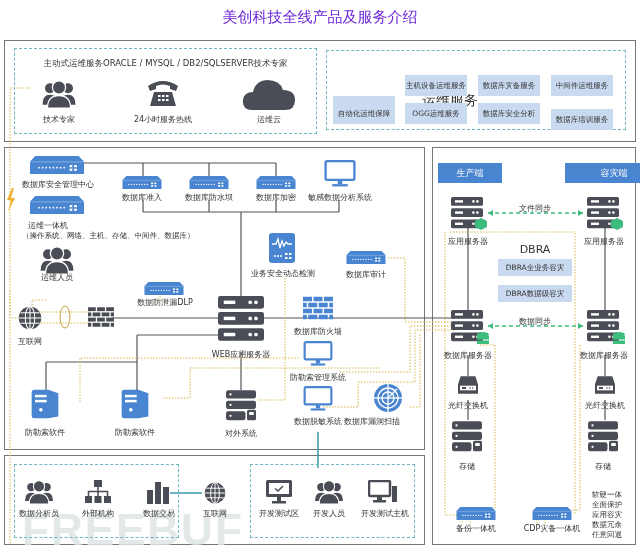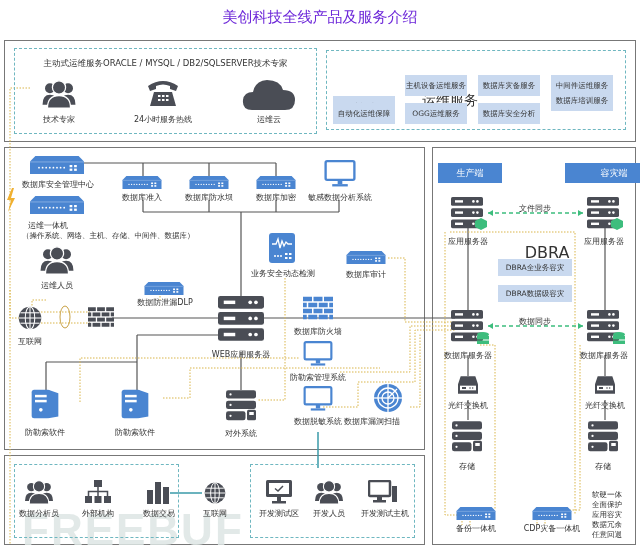--- a/index.html
+++ b/index.html
@@ -224,35 +224,35 @@
 
 <div class="dash" style="left:326px;top:50px;width:300px;height:80px;"></div>
 <div class="lbl" style="left:326px;width:248px;top:59px;font-size:14px;margin-top:33px;">运维服务</div>
 <div class="svc" style="left:333px;top:75px;margin-top:21px;">数据库运维服务</div>
 <div class="svc" style="left:405px;top:75px;">主机设备运维服务</div>
 <div class="svc" style="left:478px;top:75px;">数据库灾备服务</div>
 <div class="svc" style="left:551px;top:75px;">中间件运维服务</div>
 <div class="svc" style="left:333px;top:103px;">自动化运维保障</div>
 <div class="svc" style="left:405px;top:103px;">OGG运维服务</div>
 <div class="svc" style="left:478px;top:103px;">数据库安全分析</div>
-<div class="svc" style="left:551px;top:90px;">数据库培训服务</div>
+<div class="svc" style="left:551px;top:109px;">数据库培训服务</div>
 
 <svg class="ico" style="left:30px;top:156px;width:54px;height:18px;">
     <use href="#appliance"></use>
   </svg>
 <div class="lbl" style="left:22px;top:179px;text-align:left;">数据库安全管理中心</div>
 <svg class="ico" style="left:30px;top:196px;width:54px;height:18px;">
     <use href="#appliance"></use>
   </svg>
 <div class="lbl" style="left:28px;top:220px;text-align:left;">运维一体机</div>
 <div class="lbl" style="left:22px;top:231px;text-align:left;font-size:7.5px;">（操作系统、网络、主机、存储、中间件、数据库）</div>
 <svg class="ico" style="left:40px;top:246px;width:34px;height:28px;">
     <use href="#people"></use>
   </svg>
-<div class="lbl" style="left:30px;width:54px;top:280px;">运维人员</div>
+<div class="lbl" style="left:30px;width:54px;top:272px;">运维人员</div>
 <svg class="ico" style="left:17px;top:305px;width:26px;height:26px;">
     <use href="#globe"></use>
   </svg>
 <div class="lbl" style="left:10px;width:40px;top:336px;">互联网</div>
 <svg class="ico" style="left:88px;top:306px;width:26px;height:22px;color:#4a4d55;">
     <use href="#firewall"></use>
   </svg>
 
 <svg class="ico" style="left:122px;top:176px;width:40px;height:13px;">
     <use href="#appliance"></use>
@@ -345,21 +345,21 @@
   </svg>
 <div class="lbl" style="left:438px;width:60px;top:236px;">应用服务器</div>
 <svg class="ico" style="left:587px;top:197px;width:32px;height:32px;">
     <use href="#server"></use>
   </svg>
 <svg class="ico" style="left:611px;top:218px;width:12px;height:12px;" viewBox="0 0 12 12">
     <path d="M6 0 L12 3 V9 L6 12 L0 9 V3 Z" fill="#3dbd7d"></path>
   </svg>
 <div class="lbl" style="left:574px;width:60px;top:236px;">应用服务器</div>
 <div class="lbl" style="left:505px;width:60px;top:203px;">文件同步</div>
-<div class="lbl" style="left:517px;width:60px;top:243px;font-size:16px;">DBRA</div>
+<div class="lbl" style="left:505px;width:60px;top:243px;font-size:11px;">DBRA</div>
 <div class="dbraTag" style="left:498px;top:259px;">DBRA全业务容灾</div>
 <div class="dbraTag" style="left:498px;top:285px;">DBRA数据级容灾</div>
 <div class="lbl" style="left:505px;width:60px;top:316px;">数据同步</div>
 <svg class="ico" style="left:451px;top:310px;width:32px;height:32px;">
     <use href="#server"></use>
   </svg>
 <svg class="ico" style="left:477px;top:332px;width:12px;height:14px;" viewBox="0 0 12 14">
     <ellipse cx="6" cy="2.5" rx="6" ry="2.5" fill="#3dbd7d"></ellipse>
     <rect x="0" y="4" width="12" height="3.5" fill="#3dbd7d"></rect>
     <rect x="0" y="8.5" width="12" height="3.5" fill="#3dbd7d"></rect>

